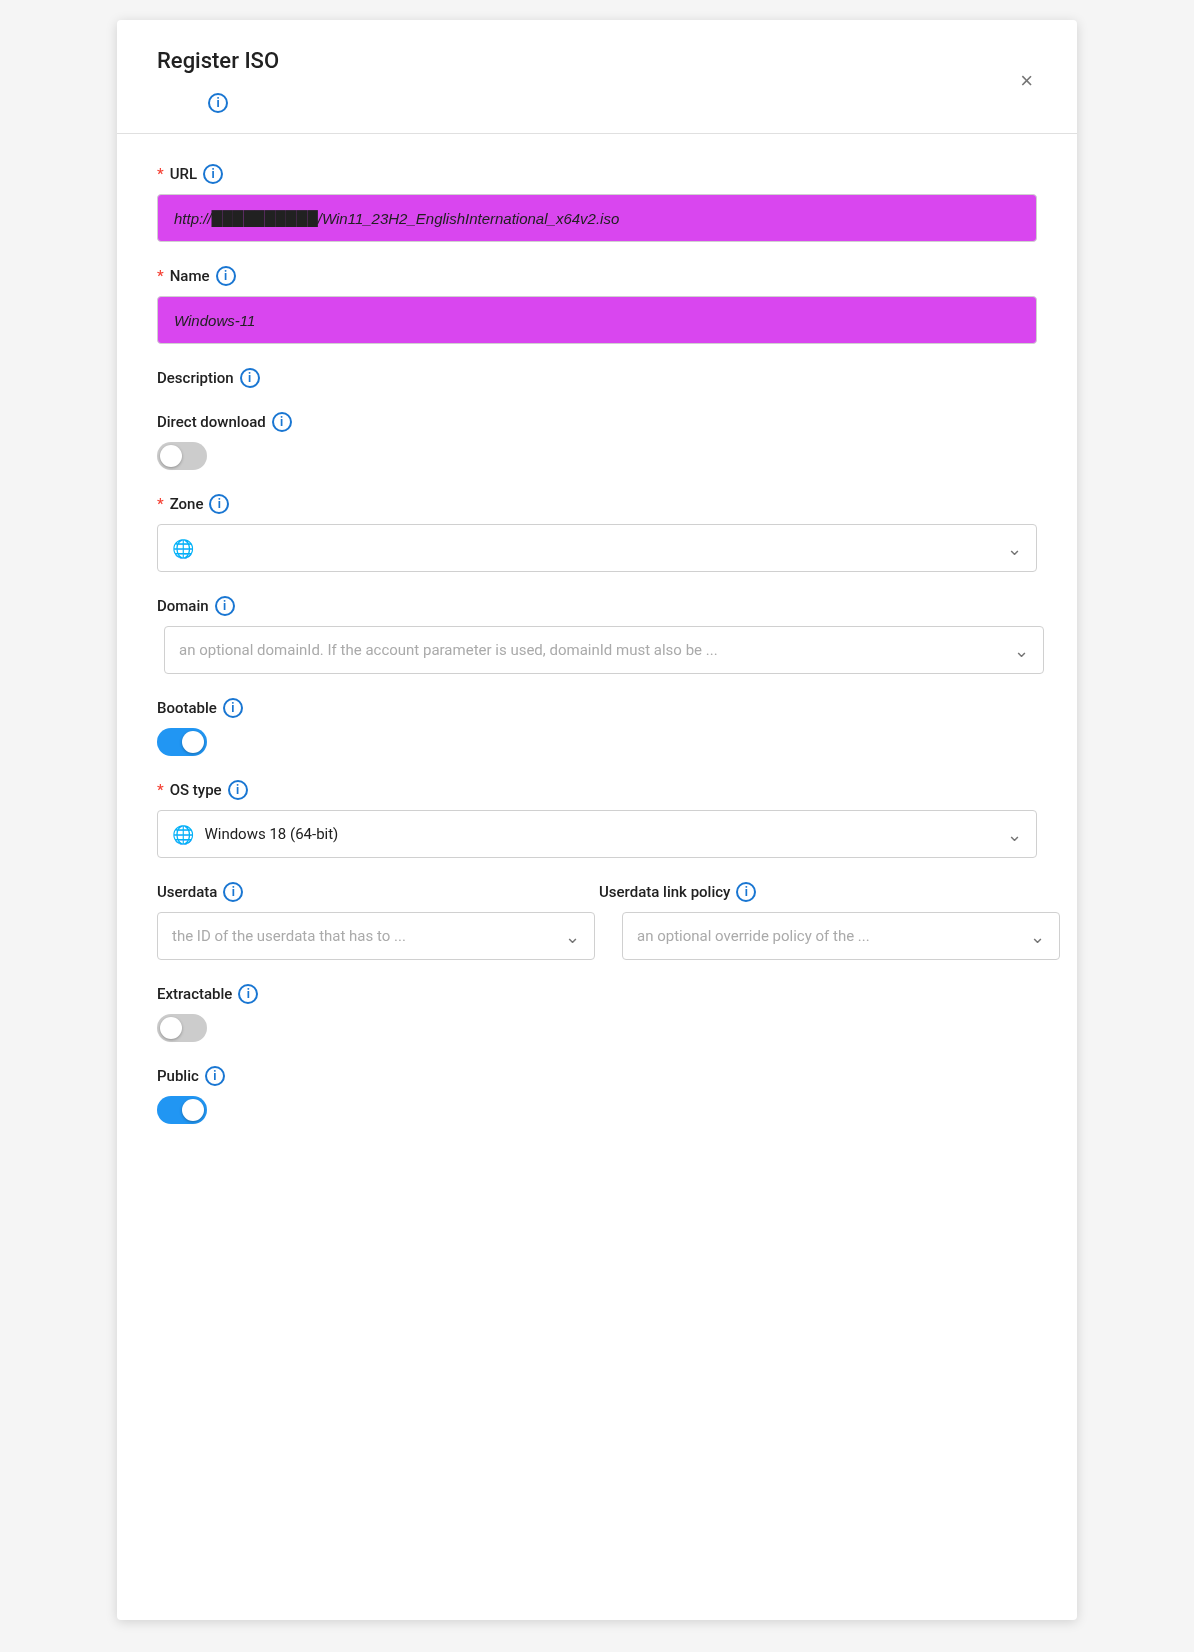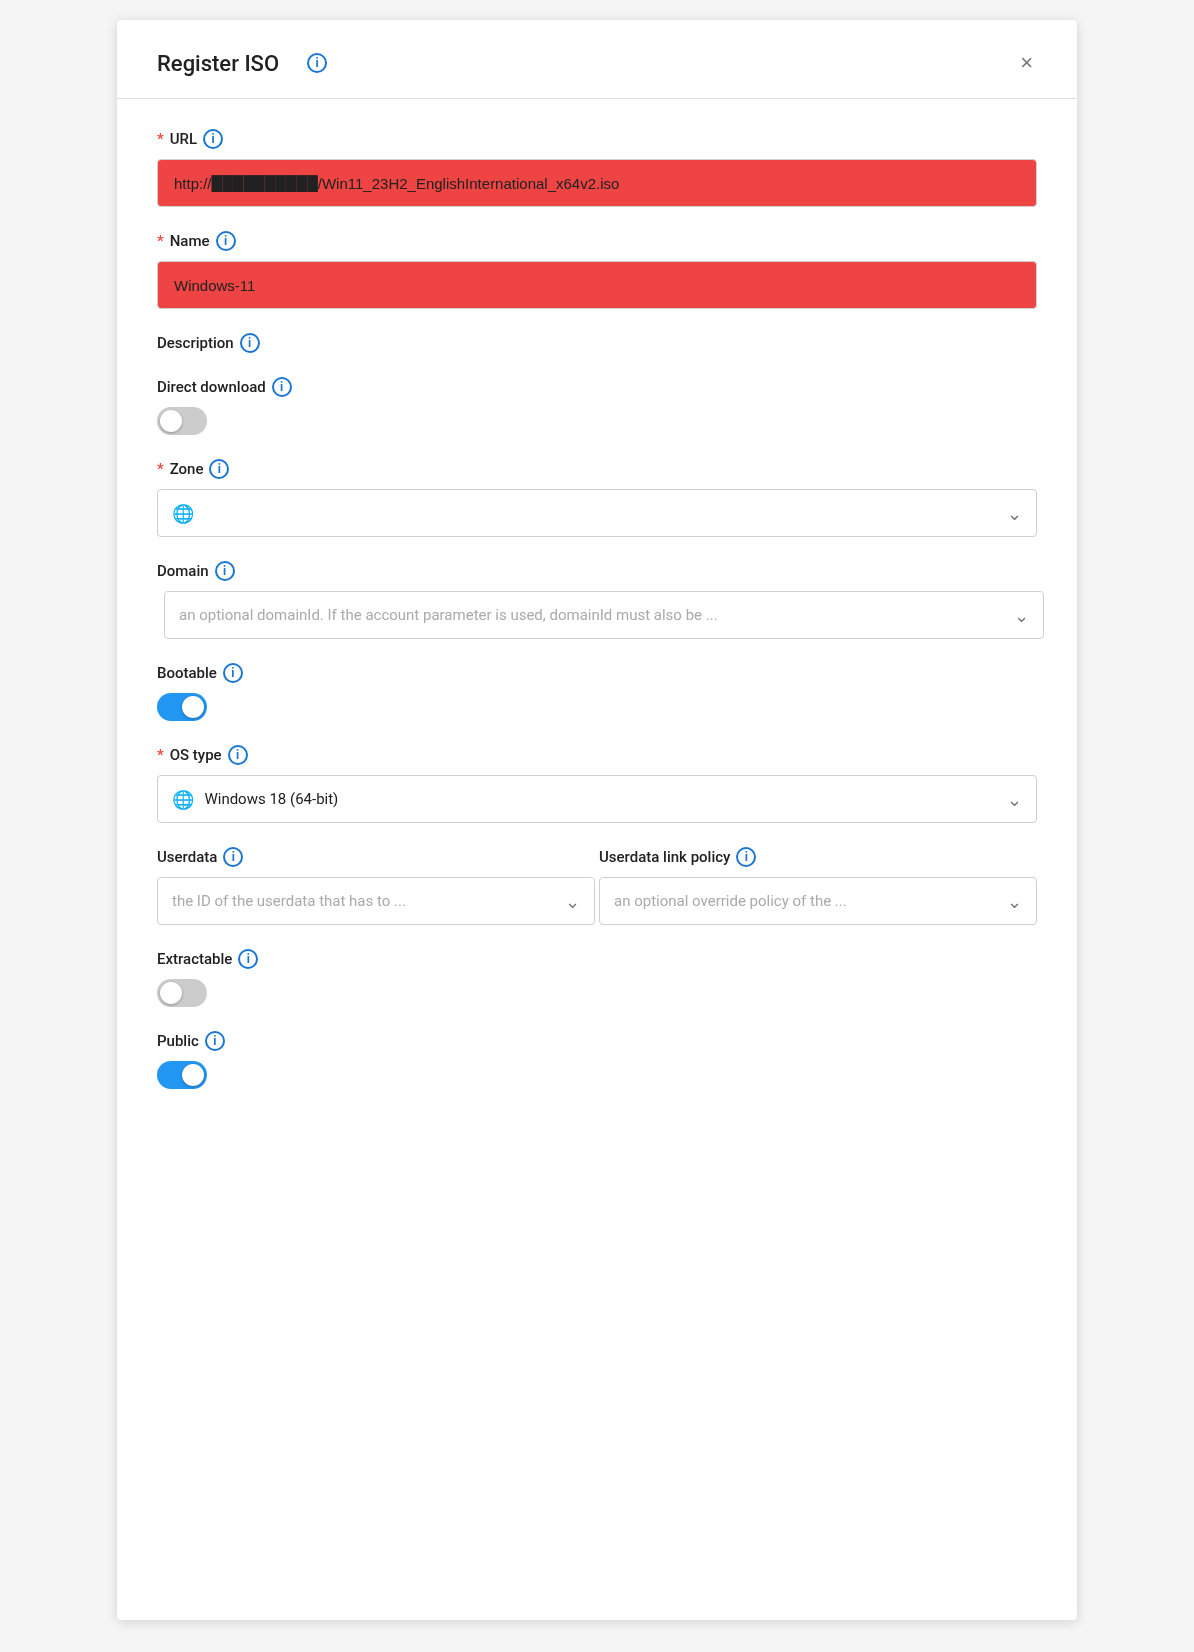--- a/index.html
+++ b/index.html
@@ -35,21 +35,22 @@
       padding: 28px 40px 20px 40px;
       border-bottom: 1px solid #e0e0e0;
     }
 
     .modal-title {
       font-size: 22px;
       font-weight: 500;
       color: #212121;
       display: flex;
       align-items: center;
-      gap: 28px;
+      gap: 20px;
+      flex-direction: column;
     }
 
     .info-icon {
       display: inline-flex;
       align-items: center;
       justify-content: center;
       width: 20px;
       height: 20px;
       border-radius: 50%;
       border: 2px solid #1976d2;
@@ -94,22 +95,23 @@
     }
 
     .form-input {
       width: 100%;
       height: 48px;
       border: 1px solid #d0d0d0;
       border-radius: 4px;
       padding: 0 16px;
       font-size: 15px;
       color: #212121;
-      background: #ef4444;
+      background: #d946ef;
       outline: none;
+      font-style: italic;
     }
 
     .form-input::placeholder {
       color: #aaaaaa;
     }
 
     .select-with-globe {
       display: flex;
       align-items: center;
       width: 100%;
@@ -313,21 +315,21 @@
           <span class="select-text">the ID of the userdata that has to ...</span>
           <span class="chevron-down">⌄</span>
         </div>
       </div>
 
       <div>
         <div class="form-label">
           <span>Userdata link policy</span>
           <span class="info-icon" title="Help">i</span>
         </div>
-        <div class="select-with-globe" style="color:#aaaaaa;">
+        <div class="select-with-globe" style="color:#aaaaaa;margin-left:23px;">
           <span class="select-text">an optional override policy of the ...</span>
           <span class="chevron-down">⌄</span>
         </div>
       </div>
     </div>
 
     <div class="form-group">
       <div class="form-label">
         <span>Extractable</span>
         <span class="info-icon" title="Help">i</span>

